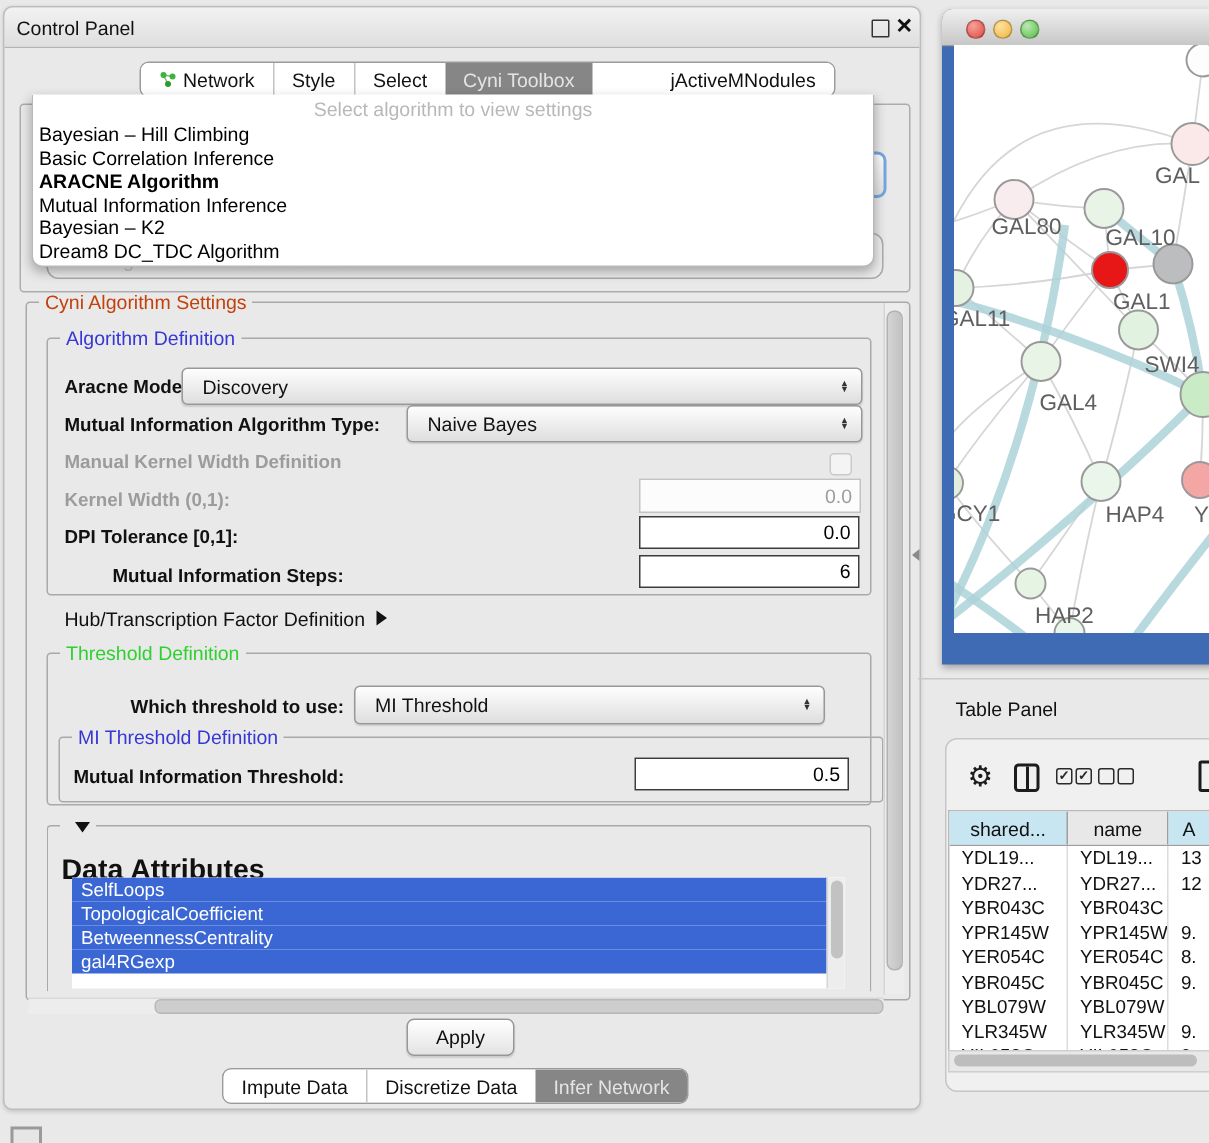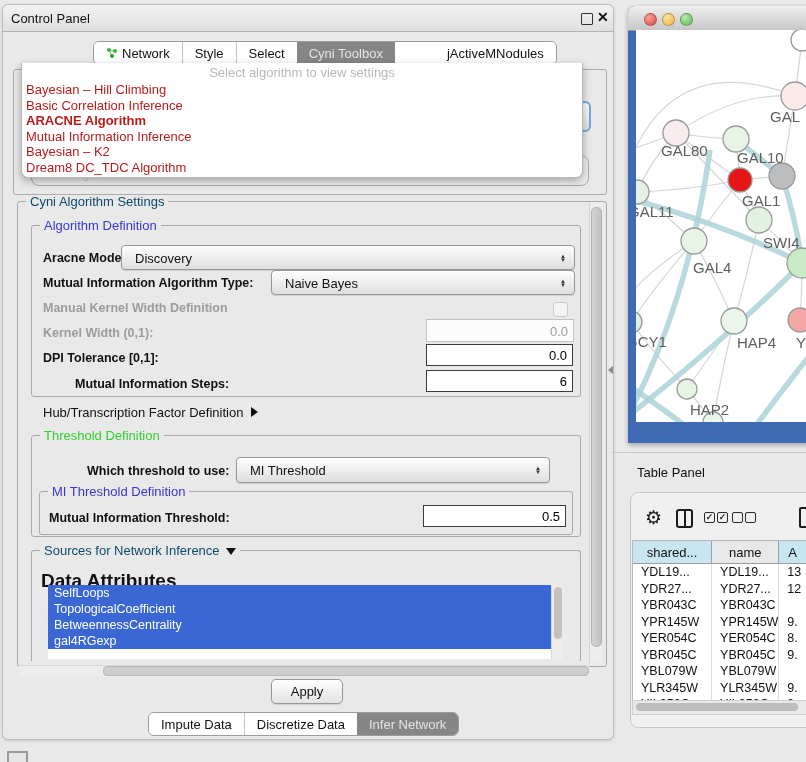--- a/index.html
+++ b/index.html
@@ -17,40 +17,40 @@
   #top-tabs{left:90px;top:36px;height:22px;display:flex;border:1px solid #9b9b9b;border-radius:6px;overflow:hidden;background:#fff;}
   .tab{display:flex;align-items:center;gap:4px;padding:0 12px;font-size:13px;color:#111;background:#fff;border-left:1px solid #c4c4c4;white-space:nowrap;}
   .tab:first-child{border-left:none;}
   .tab.selected{background:#868686;color:#e4e4e4;border-left:none;}
   .tab.after-selected{border-left:none;margin-left:40px;}
 
   
   #algo-popup{left:18px;top:58px;width:560px;height:114px;background:#fff;border:1px solid #b8b8b8;border-top:none;border-radius:0 0 7px 7px;box-shadow:0 3px 8px rgba(0,0,0,.3);z-index:30;}
   #algo-placeholder{left:0;right:0;top:2px;text-align:center;font-size:13px;color:#b8b8b8;}
   #algo-list{left:4px;top:19px;right:4px;}
-  .algo-item{font-size:13px;color:#b91c1c;height:15.5px;line-height:15.5px;}
+  .algo-item{font-size:13px;color:#000000;height:15.5px;line-height:15.5px;}
   .algo-item.bold{font-weight:bold;}
 
   
   #focus-frag{left:566px;top:96px;width:18px;height:27px;border:2px solid #74a7e0;border-radius:6px;background:linear-gradient(#fdfdfd,#e2e2e2);z-index:5;}
   #ghost-combo{left:28px;top:150px;width:556px;height:29px;border:1px solid #ababab;border-radius:8px;background:#ededed;z-index:4;overflow:hidden;}
   #ghost-combo span{position:absolute;left:50px;bottom:4px;font-size:13px;color:#c7c7c7;}
   #upper-panel{left:10px;top:64px;width:592px;height:124px;border:1px solid #adadad;border-radius:3px;z-index:1;}
 
   
   .group{border:1px solid #a9a9a9;border-radius:3px;}
   .group-title{position:absolute;top:-8px;left:8px;background:#e9e9e9;padding:0 4px;font-size:13px;white-space:nowrap;}
-  .gt-black{color:#0c4a6e;}
+  .gt-black{color:#c2410c;}
   .gt-blue{color:#3737d6;}
   .gt-green{color:#2fd02f;}
 
   #settings-outer{left:14px;top:196px;width:588px;height:464px;background:#e9e9e9;}
   #grp-algdef{left:28px;top:220px;width:548px;height:170px;}
   #grp-threshold{left:28px;top:430px;width:548px;height:100px;}
-  #grp-mithr{left:36px;top:486px;width:532px;height:42px;}
+  #grp-mithr{left:36px;top:486px;width:532px;height:42px;padding-left:16px;}
   #grp-sources{left:28px;top:545px;width:548px;height:110px;border-bottom:none;border-bottom-left-radius:0;border-bottom-right-radius:0;}
 
   .flabel{position:absolute;font-size:12.5px;font-weight:bold;color:#111;white-space:nowrap;}
   .flabel.disabled{color:#9c9c9c;}
 
   .combo{position:absolute;border:1px solid #989898;border-radius:4px;background:linear-gradient(#fefefe,#dedede);box-shadow:0 1px 1px rgba(0,0,0,.12);font-size:13px;color:#111;}
   .combo .val{position:absolute;left:13px;top:50%;transform:translateY(-50%);white-space:nowrap;}
   .combo .arrows{position:absolute;right:8px;top:50%;transform:translateY(-50%);font-size:6px;line-height:4px;color:#333;text-align:center;}
 
   .field{position:absolute;background:#fff;font-size:13px;color:#000;text-align:right;}
@@ -213,21 +213,21 @@
     <div class="abs group" id="grp-mithr">
       <div class="group-title gt-blue" style="background:#e9e9e9;">MI Threshold Definition</div>
     </div>
     <div class="flabel" style="left:46px;top:506px;">Mutual Information Threshold:</div>
     <div class="field enabled" style="left:420px;top:500px;width:141px;height:20px;">
       <span>0.5</span>
     </div>
 
     <div class="abs group" id="grp-sources">
       <div class="group-title gt-black">
-        <span>Sources for Network Inference</span><span class="tri-down"></span>
+        <span class="tri-down"></span>
       </div>
     </div>
     <div class="flabel" style="left:38px;top:565px;font-size:19px;">Data Attributes</div>
     <div class="abs" id="attr-list">
       <div id="attr-items">
           <div class="attr-item">SelfLoops</div>
           <div class="attr-item">TopologicalCoefficient</div>
           <div class="attr-item">BetweennessCentrality</div>
           <div class="attr-item">gal4RGexp</div>
         </div>

